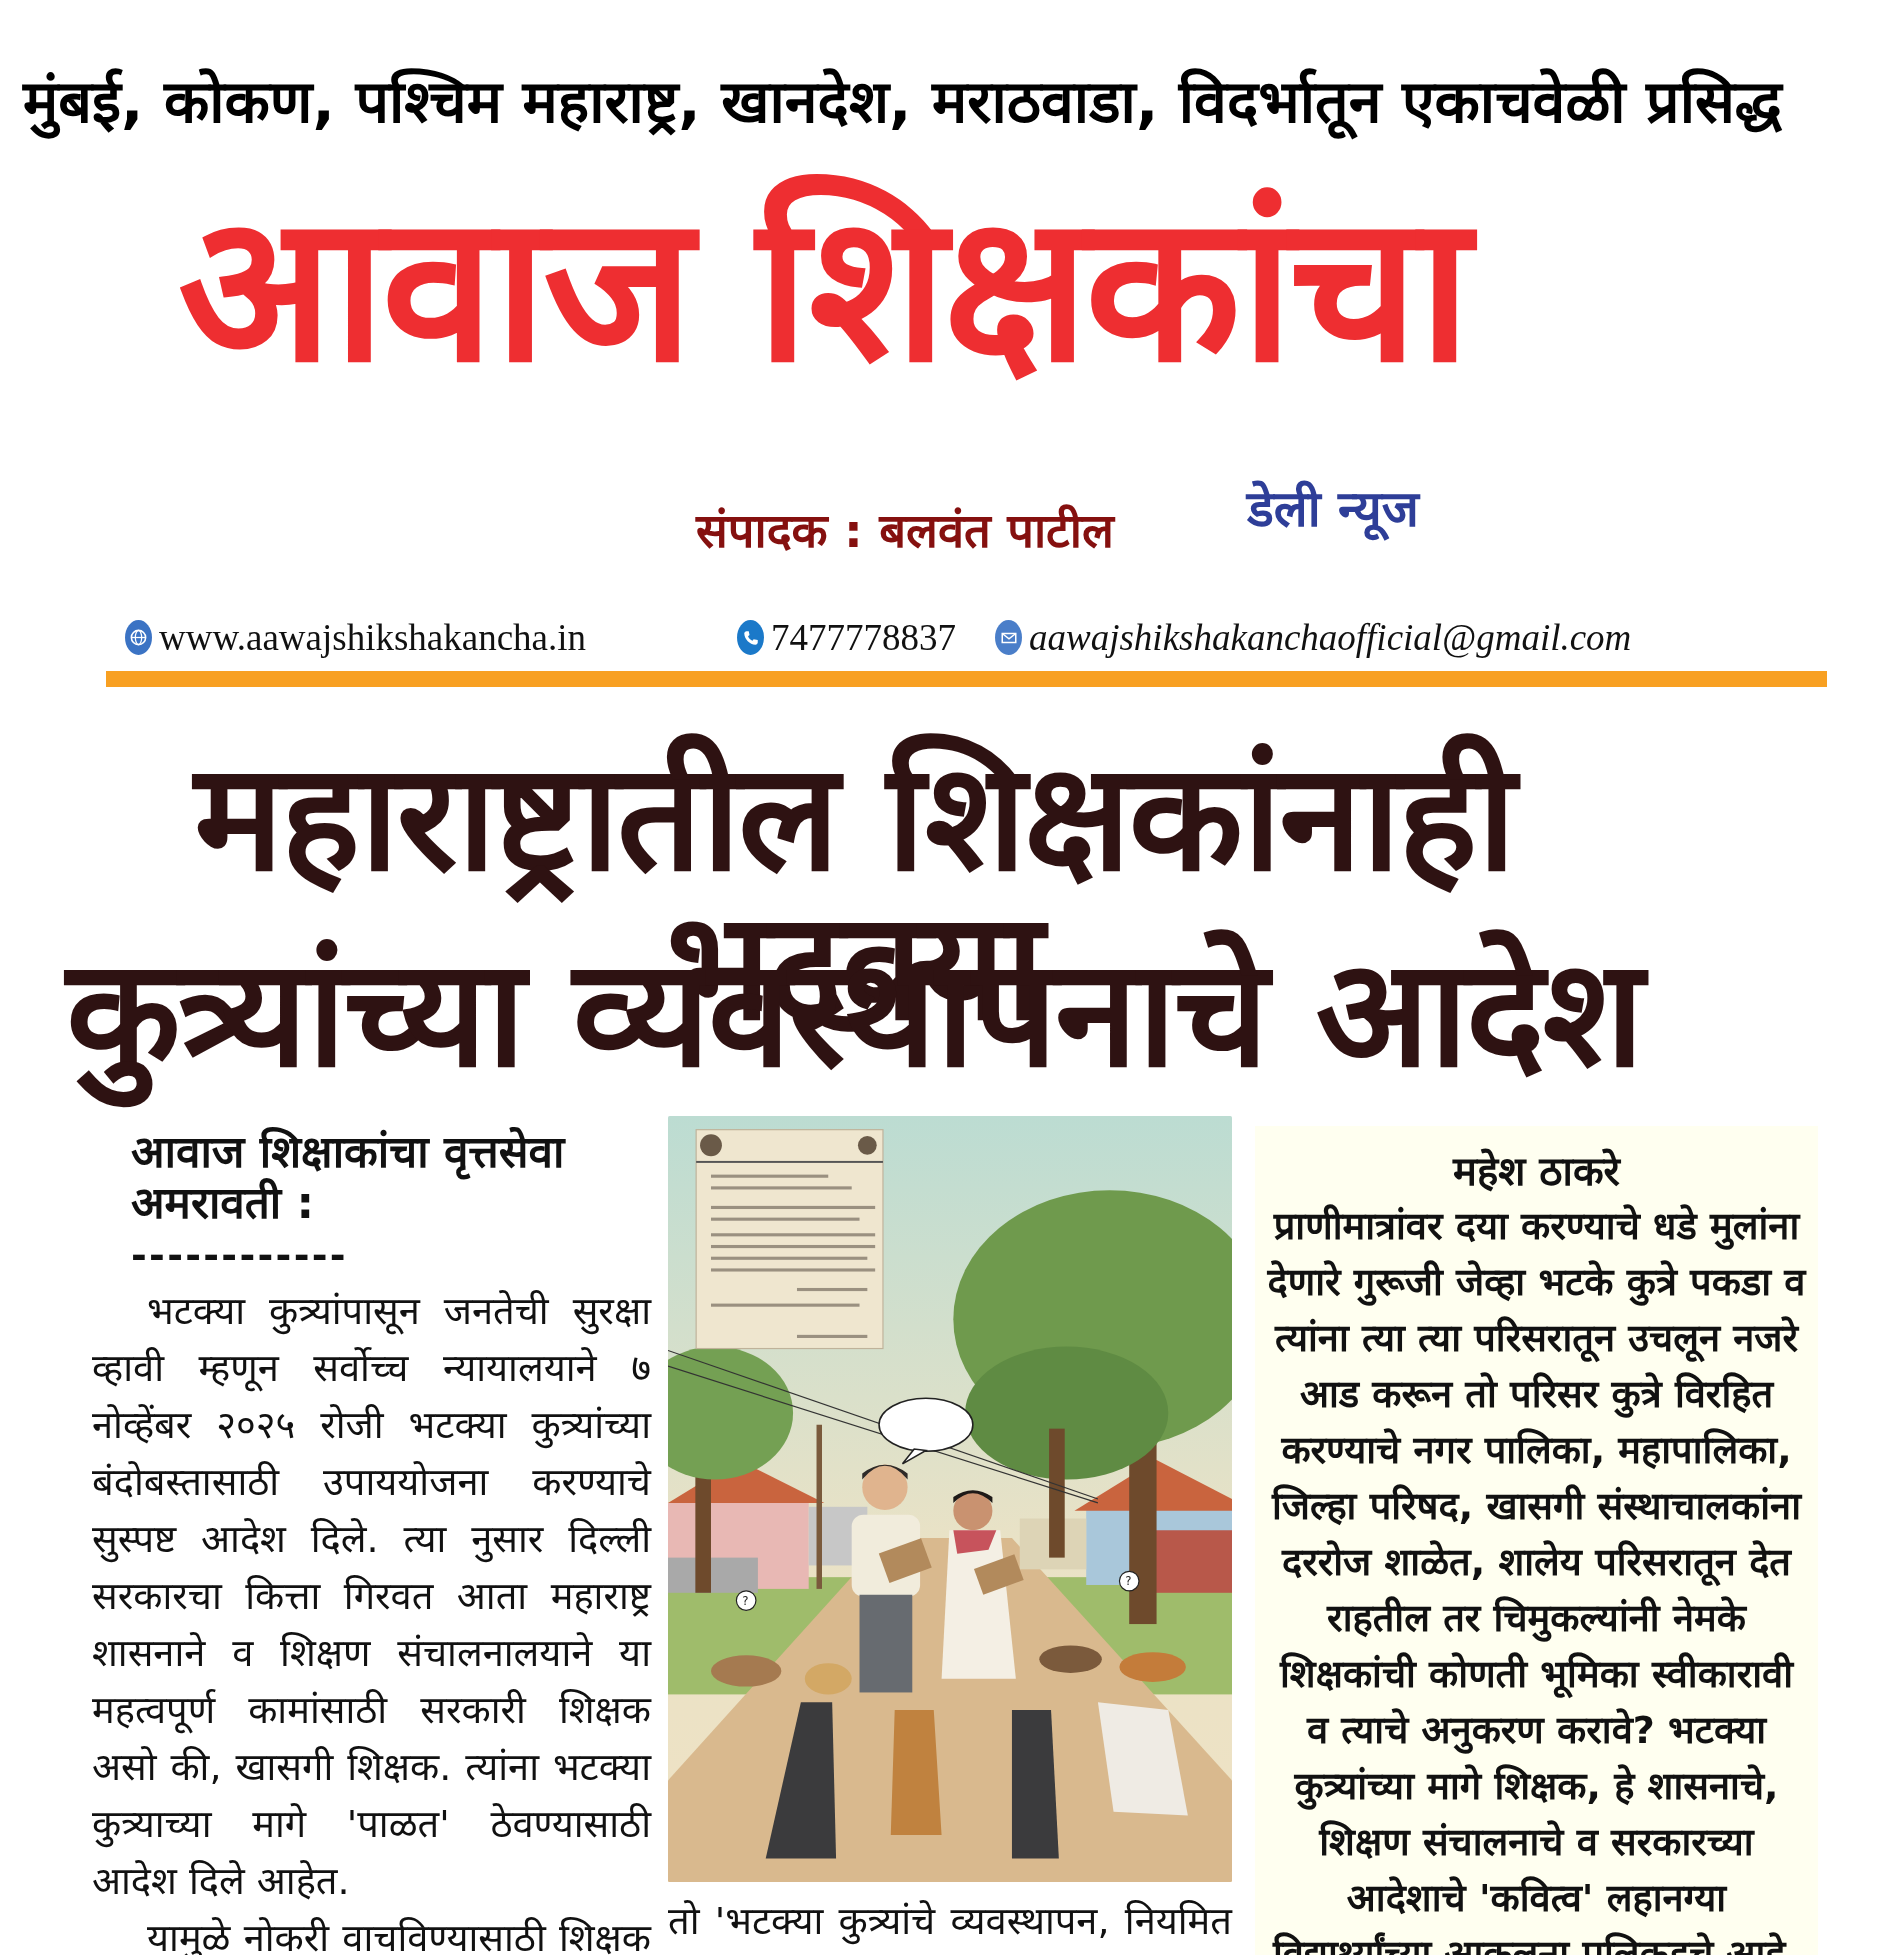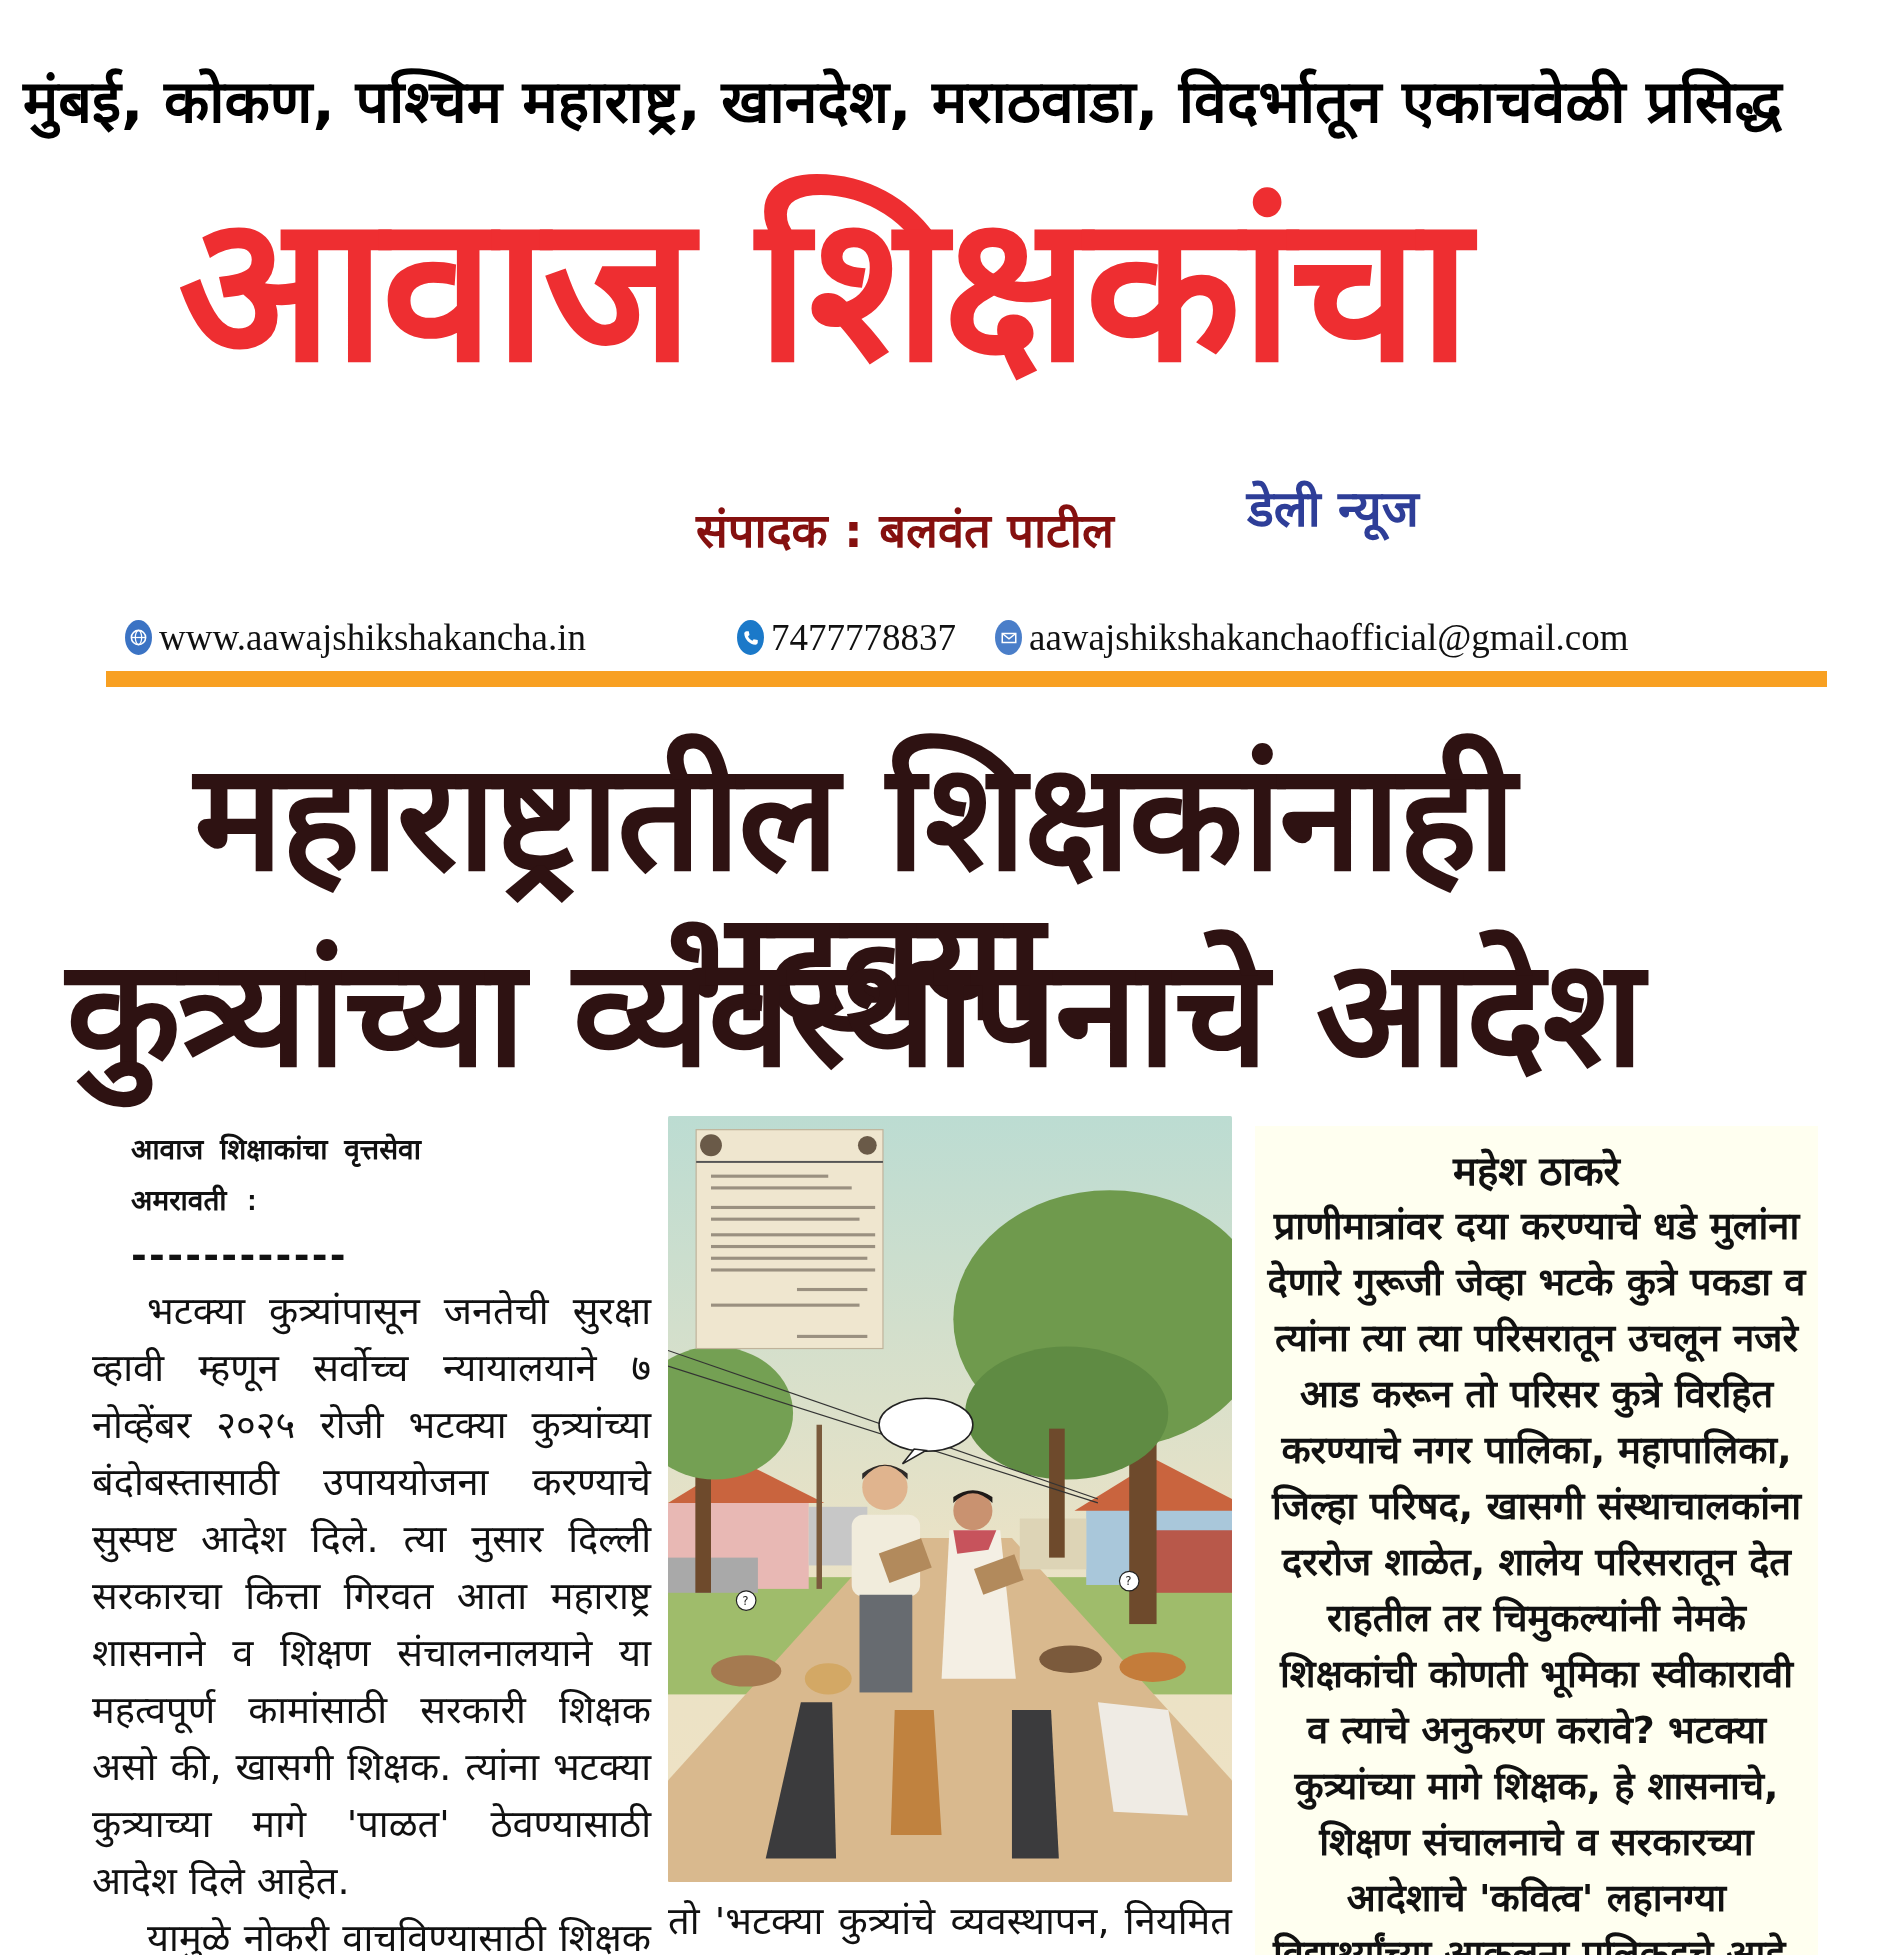--- a/index.html
+++ b/index.html
@@ -48,21 +48,21 @@
 
   
   .col-text {
     font-family: "DejaVu Sans", sans-serif; font-size: 38px; line-height: 57px; color: #111;
     text-align: justify;
   }
   .col-text p { text-indent: 55px; }
   .col-text p.noindent { text-indent: 0; }
 
   .col1 { left: 92px; top: 1126px; width: 559px; }
-  .dateline { font-weight: bold; font-size: 28px; line-height: 51px; padding-left: 39px; font-family: Liberation Mono, monospace; }
+  .dateline { font-weight: bold; font-size: 44px; line-height: 51px; padding-left: 39px; }
   .dashline { font-weight: bold; font-size: 38px; line-height: 55px; padding-left: 39px; letter-spacing: 2.3px; }
 
   .col2-img { left: 668px; top: 1116px; width: 564px; height: 766px; border-radius: 1.6px; overflow: hidden; }
   .col2-text { left: 668px; top: 1893px; width: 564px; }
 
   .sidebar-box {
     left: 1255px; top: 1126px; width: 563px; height: 919px; background: #fffff0;
     text-align: center; padding-top: 21.5px;
   }
   .sidebar-title { font-family: "DejaVu Sans", sans-serif; font-weight: bold; font-size: 40px; line-height: 47px; color: #111; }
@@ -90,21 +90,21 @@
   <span>www.aawajshikshakancha.in</span>
 </div>
 <div class="abs contact" style="left:737px;">
   <span class="cicon phone">
     <svg width="18" height="18" viewBox="0 0 24 24">
         <path d="M6 3 L9 3 L10 8 L8 9.5 C9 12 11.5 14.5 14 15.5 L15.5 13.5 L21 14.5 L21 18 C21 19.5 19.5 21 18 21 C10 20.5 3.5 14 3 6 C3 4.5 4.5 3 6 3 Z" fill="#fff"></path>
       </svg>
   </span>
   <span>7477778837</span>
 </div>
-<div class="abs contact" style="left:995px;">
+<div class="abs contact" style="left:995px;font-style:italic;">
   <span class="cicon mail">
     <svg width="18" height="18" viewBox="0 0 24 24">
         <rect x="3" y="6" width="18" height="12" fill="none" stroke="#fff" stroke-width="2"></rect>
         <path d="M3 6 L12 13 L21 6" fill="none" stroke="#fff" stroke-width="2"></path>
       </svg>
   </span>
   <span>aawajshikshakanchaofficial@gmail.com</span>
 </div>
 
 <div class="abs orange-rule"></div>

